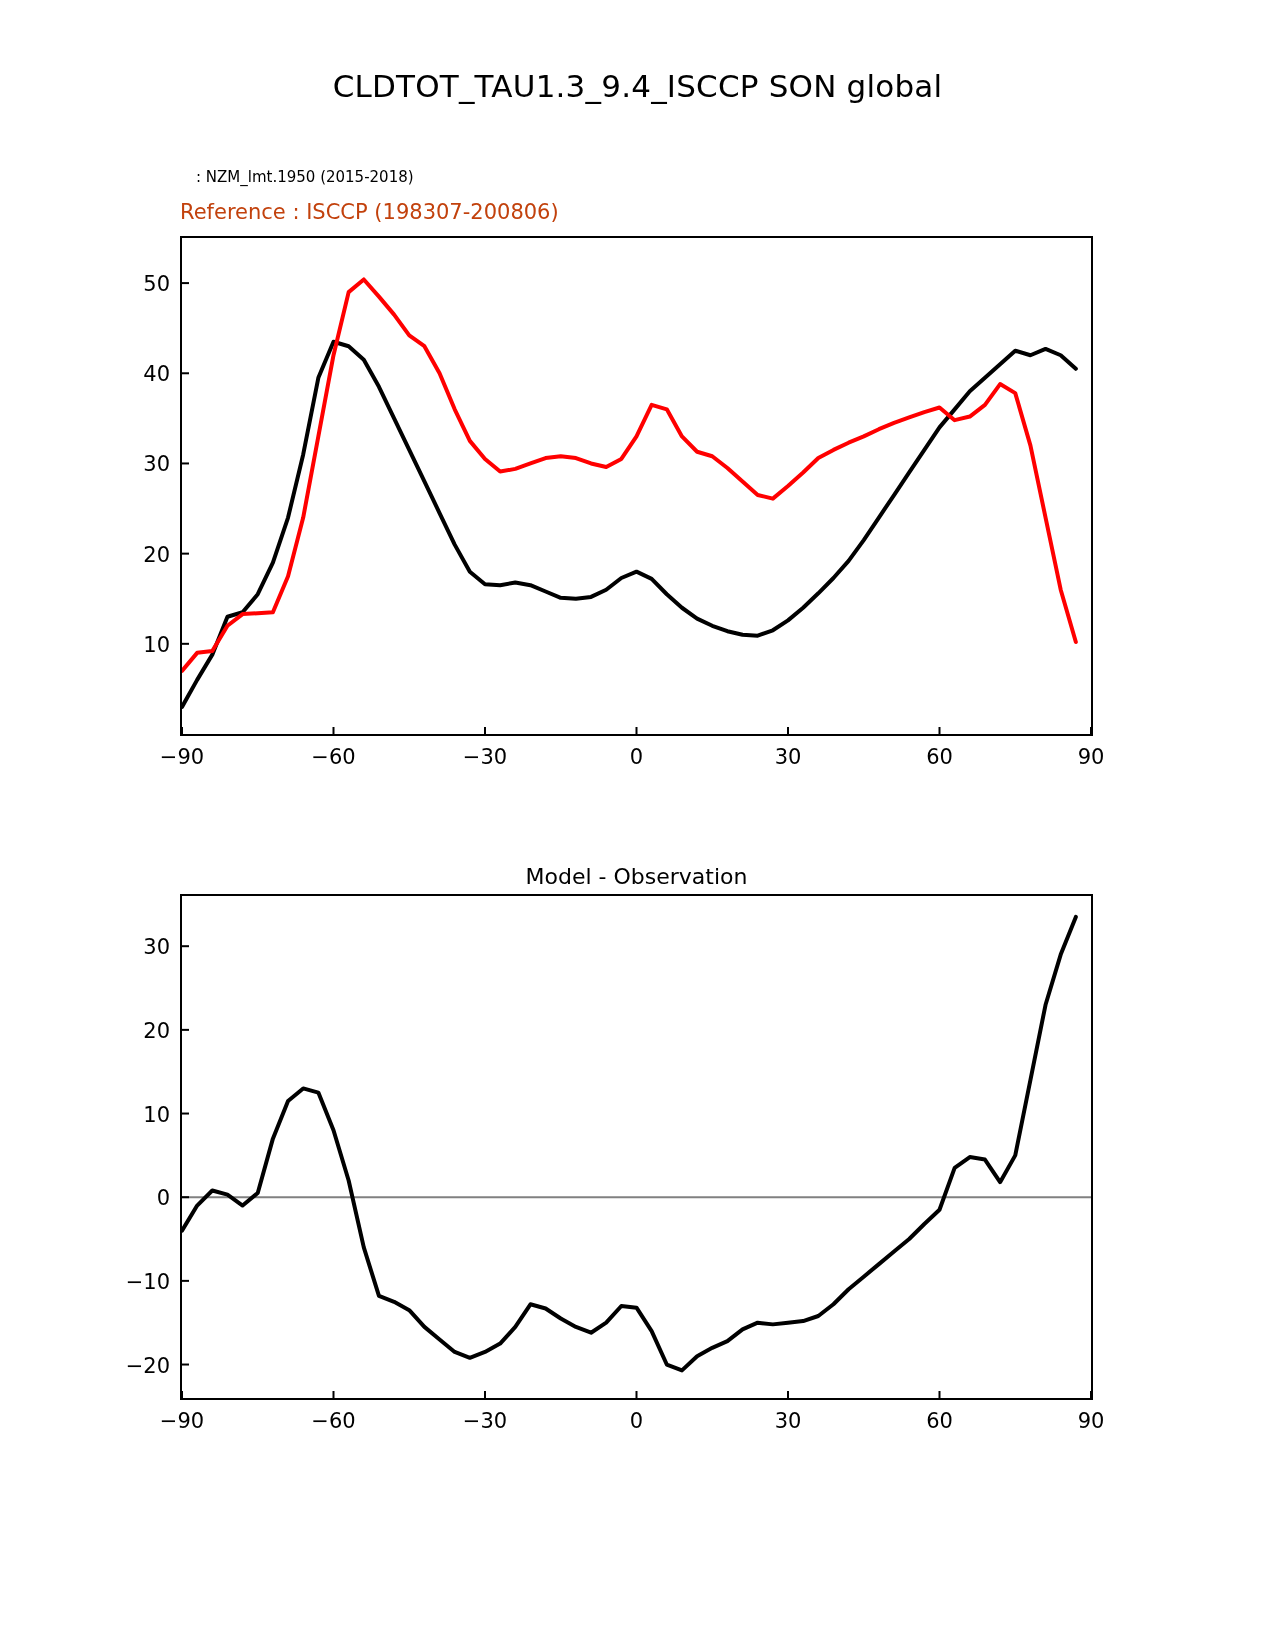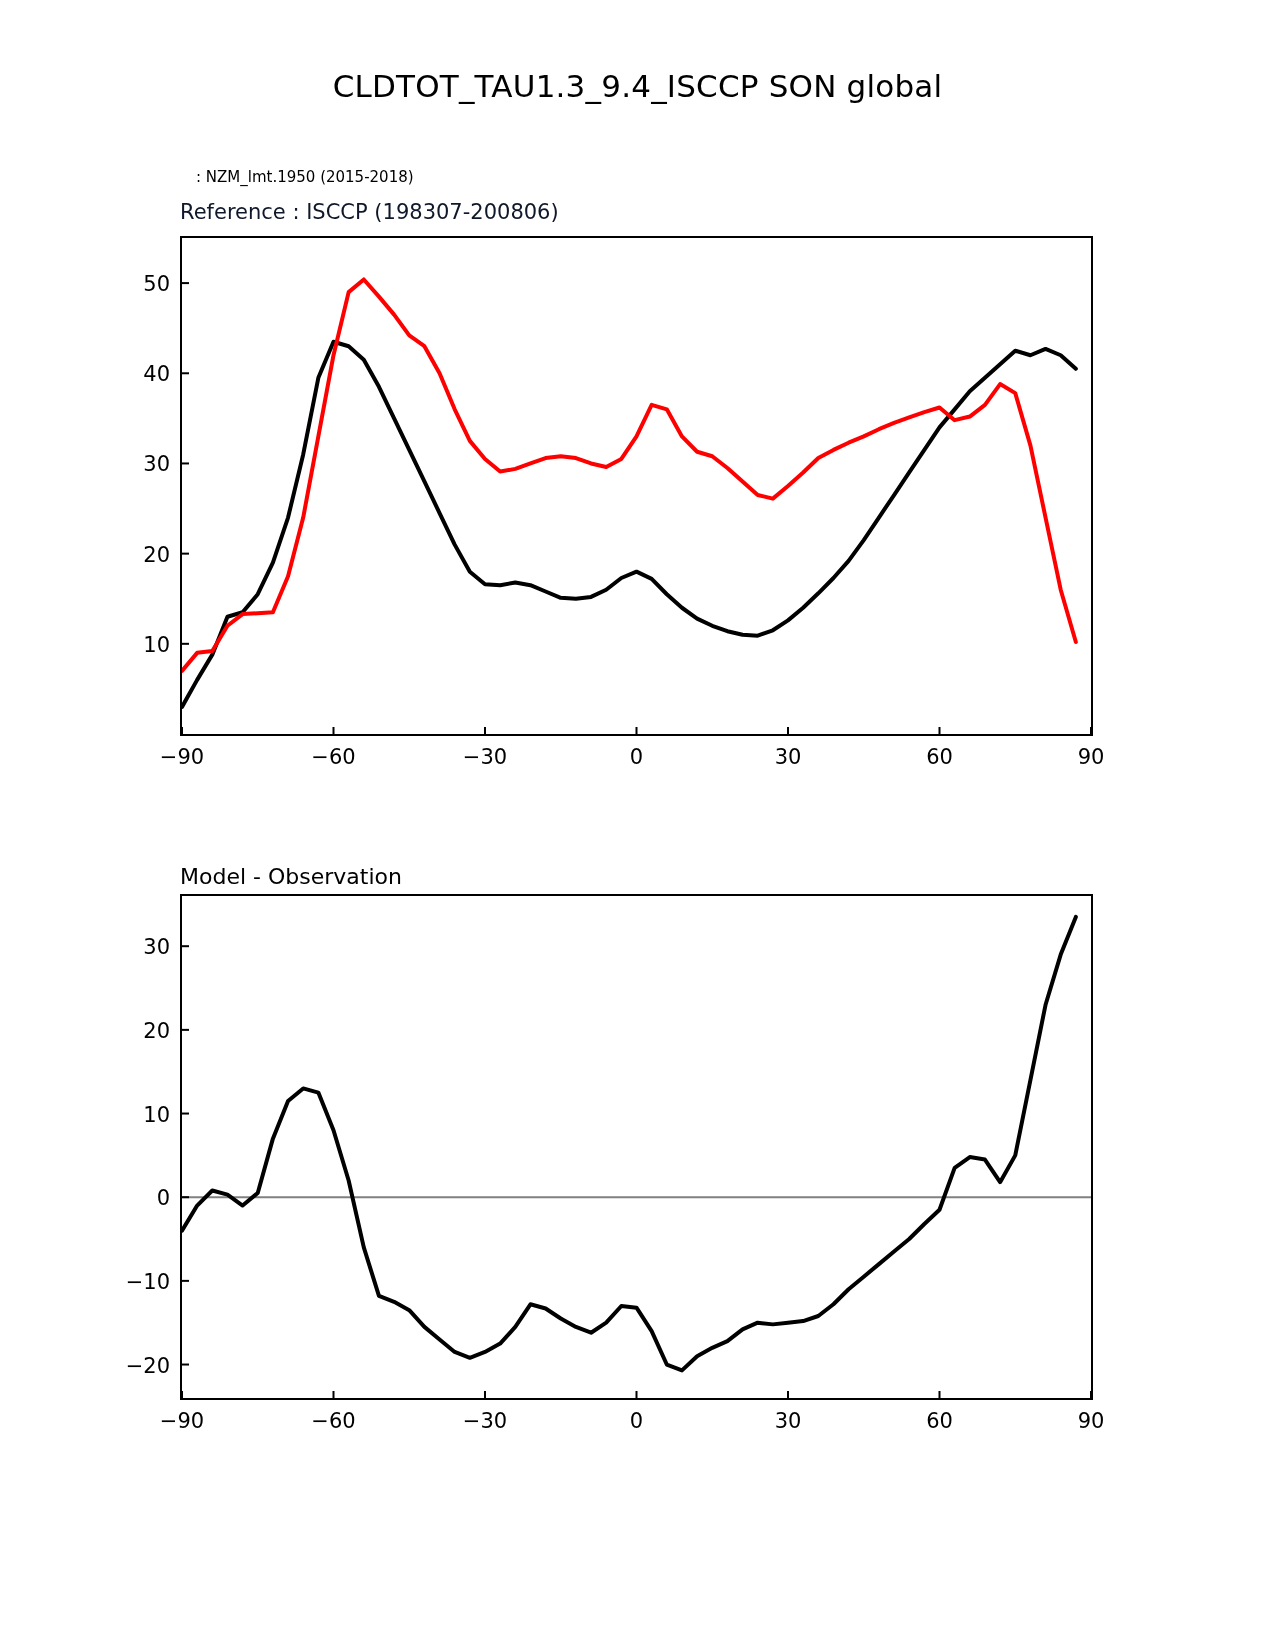--- a/index.html
+++ b/index.html
@@ -45,21 +45,21 @@
     top: 18px;
     font-size: 15px;
     color: #000;
     white-space: nowrap;
   }
   .legend-line2 {
     position: absolute;
     left: 180px;
     top: 50px;
     font-size: 21px;
-    color: #0f172a;
+    color: #c2410c;
     white-space: nowrap;
   }
   .axes1 {
     position: absolute;
     left: 180px;
     top: 86px;
     width: 913px;
     height: 500px;
     border: 2px solid #000;
     box-sizing: border-box;
@@ -70,21 +70,21 @@
     left: 0;
     top: 860px;
     width: 1275px;
     height: 620px;
   }
   .sub-title {
     position: absolute;
     left: 180px;
     top: 4px;
     width: 913px;
-    text-align: left;
+    text-align: center;
     font-size: 22px;
   }
   .axes2 {
     position: absolute;
     left: 180px;
     top: 34px;
     width: 913px;
     height: 506px;
     border: 2px solid #000;
     box-sizing: border-box;

